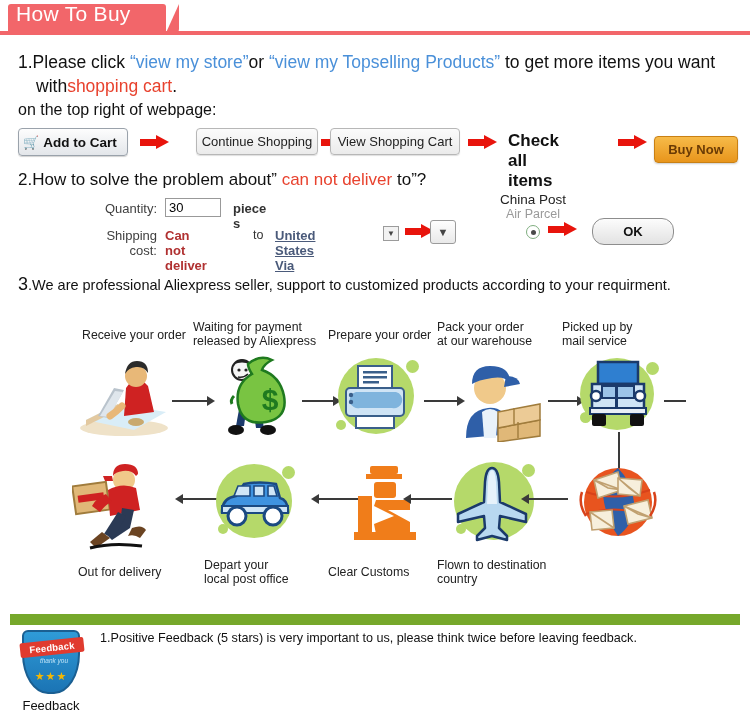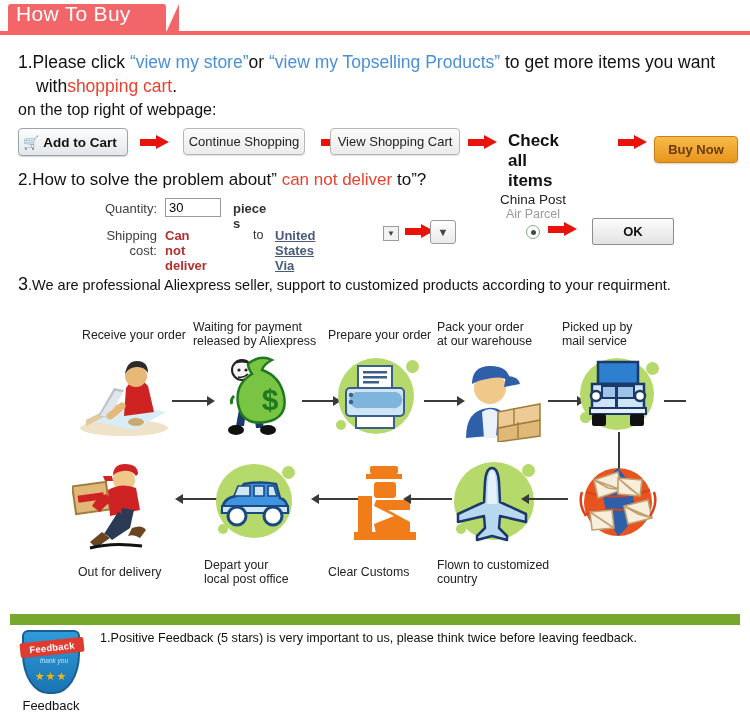--- a/index.html
+++ b/index.html
@@ -154,21 +154,21 @@
     margin: 4px auto 0; width: 12px; height: 12px; border-radius: 50%;
     border: 1px solid #7fae7f; background: #fff;
     display: flex; align-items: center; justify-content: center;
   }
   .radio-dot i { width: 5px; height: 5px; border-radius: 50%; background: #4a4a4a; display: block; }
 
   .btn-ok {
     position: absolute; left: 592px; top: 218px;
     width: 82px; height: 27px;
     background: linear-gradient(#fcfcfc,#e2e2e2);
-    border: 1px solid #8d8d8d; border-radius: 2px;
+    border: 1px solid #8d8d8d; border-radius: 12px;
     display: flex; align-items: center; justify-content: center;
     font-size: 13px; font-weight: bold; color: #111;
     box-sizing: border-box;
   }
 
   
   .step3 {
     position: absolute; left: 18px; top: 274px;
     font-size: 14.5px; color: #111;
   }
@@ -263,21 +263,21 @@
   <div class="btn-cart">
     <span class="cart-glyph">🛒</span>
     <span class="btn-cart-label">Add to Cart</span>
   </div>
 
   <div class="arrow-red" style="left:122px">
     <div class="shaft"></div>
       <div class="head"></div>
   </div>
 
-  <div class="btn-plain" style="left:165px;width:122px">
+  <div class="btn-plain" style="left:178px;width:122px">
     <span>Continue Shopping</span>
   </div>
 
   <div class="arrow-red" style="left:303px">
     <div class="shaft"></div>
       <div class="head"></div>
   </div>
 
   <div class="btn-plain" style="left:312px;width:130px">
     <span>View Shopping Cart</span>
@@ -526,21 +526,21 @@
         <polygon points="46,16 57,26 68,34" fill="#ede0c4"></polygon>
       </g>
       <path d="M10 30 q-4 12 4 24 M82 30 q4 12 -4 24" stroke="#d8421a" stroke-width="2.5" fill="none"></path>
     </svg>
   </div>
 
   <div class="node-label" style="left:78px;  top:255px;">Out for delivery</div>
   <div class="node-label" style="left:204px; top:248px;">Depart your
 local post office</div>
   <div class="node-label" style="left:328px; top:255px;">Clear Customs</div>
-  <div class="node-label" style="left:437px; top:248px;">Flown to customized
+  <div class="node-label" style="left:437px; top:248px;">Flown to destination
 country</div>
 </div>
 
 <div class="green-bar"></div>
 
 <div class="fb-badge">
   <div class="shield">
     <div class="shield-sub">thank you</div>
     <div class="shield-ribbon">Feedback</div>
     <div class="shield-stars">★★★</div>

